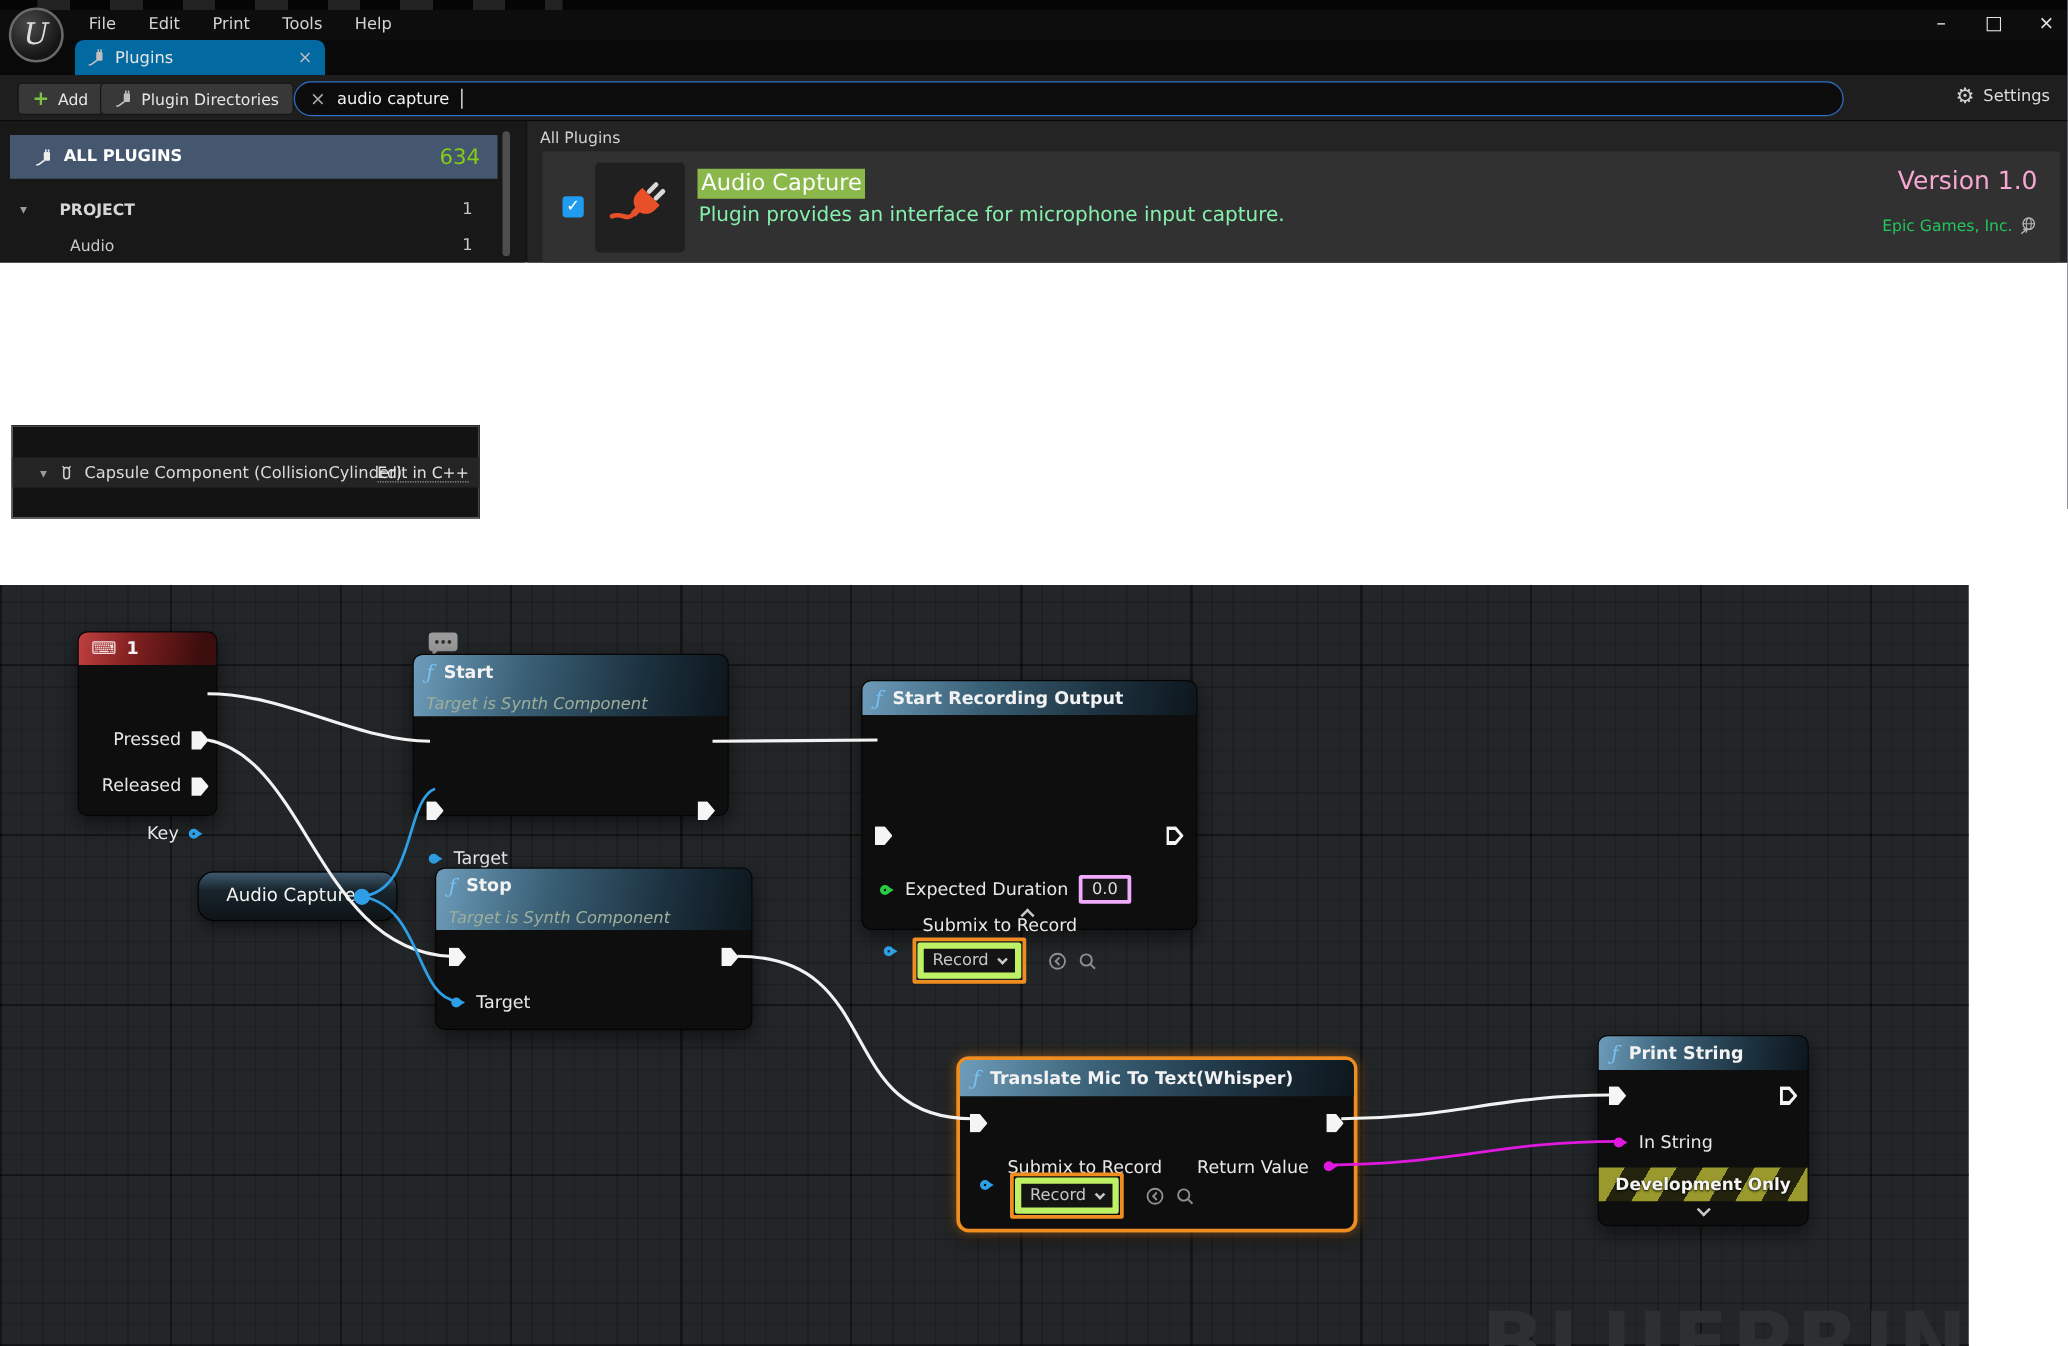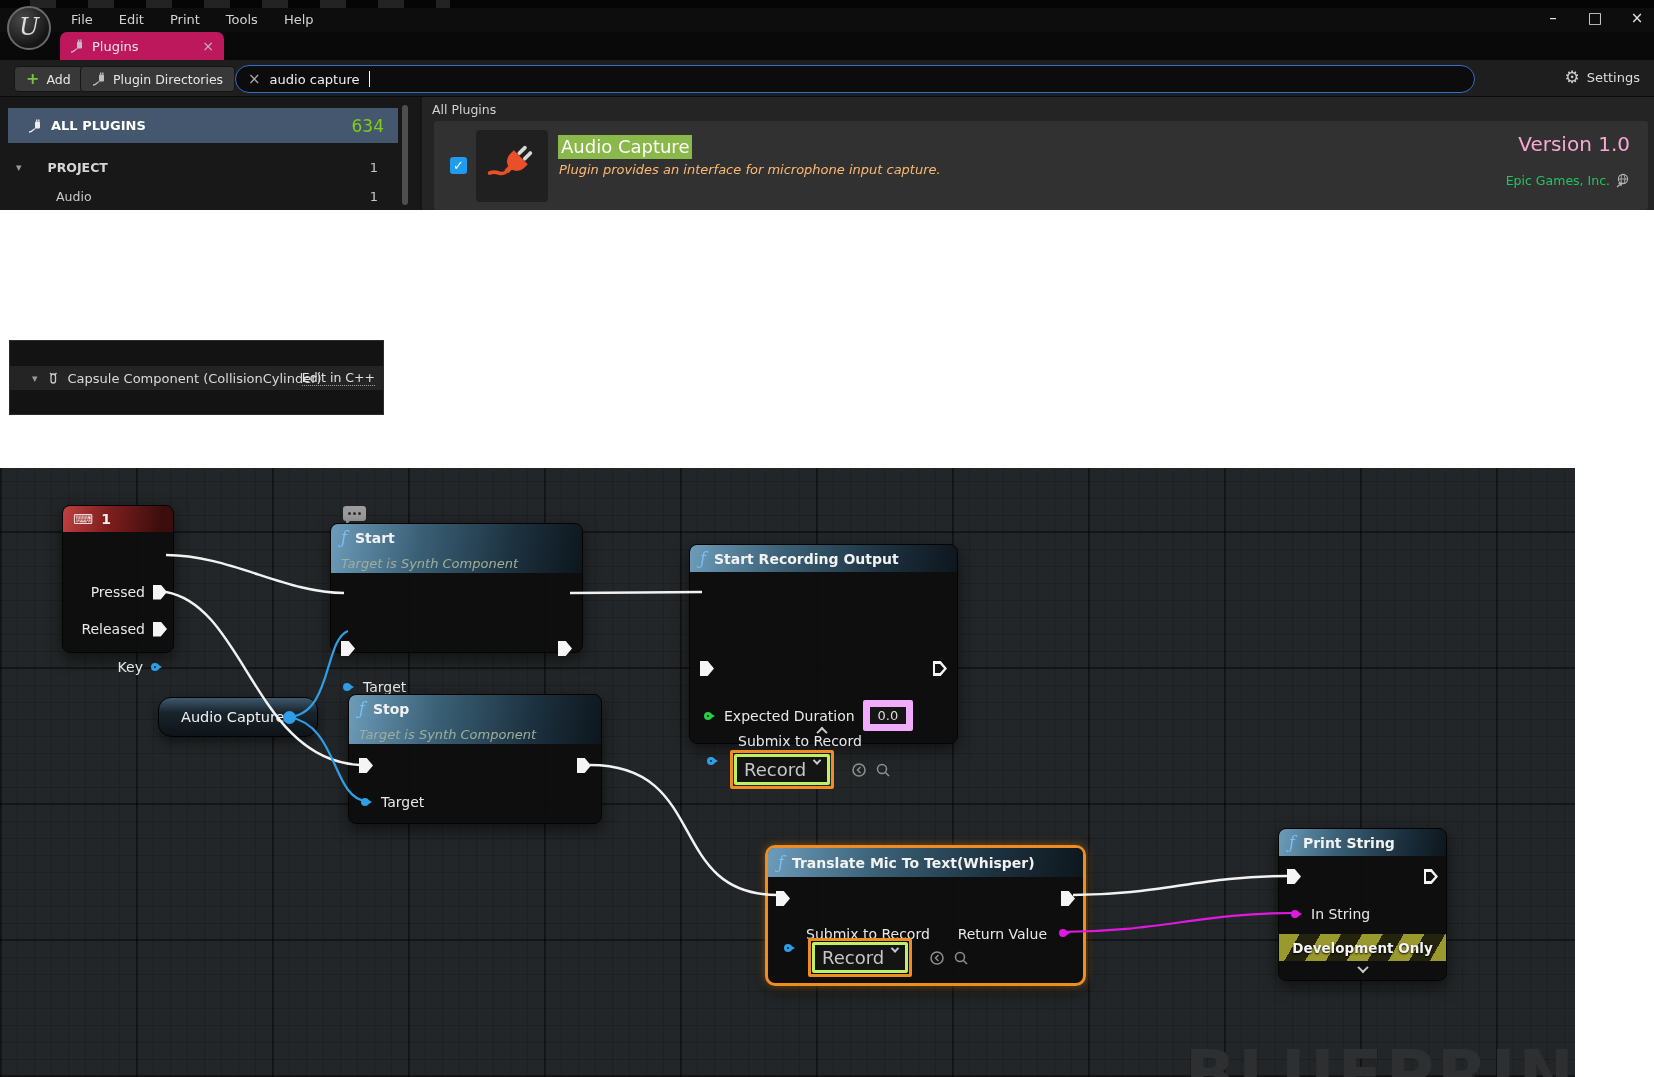--- a/index.html
+++ b/index.html
@@ -20,21 +20,21 @@
   .menu-items { position:absolute; left:71px; top:3px; display:flex; gap:26px; }
   .menu-item { color:#d3d3d3; font-size:13px; line-height:18px; cursor:default; }
   .win-controls { position:absolute; right:8px; top:1px; display:flex; gap:24px; color:#e3e3e3; font-size:15px; }
   .win-controls span { width:18px; text-align:center; }
   .ue-logo { left:7px; top:6px; width:44px; height:44px; border-radius:50%;
     background:radial-gradient(circle at 35% 30%, #4a4a4a, #151515 70%);
     border:2px solid #6a6a6a; display:flex; align-items:center; justify-content:center; z-index:5; }
   .ue-logo span { color:#dcdcdc; font-family:"DejaVu Serif","Liberation Serif",serif;
     font-size:24px; font-style:italic; transform:translateY(-1px); }
   .tabrow { left:0; top:32px; width:1654px; height:28px; background:#090909; }
-  .tab { position:absolute; left:60px; top:0; width:164px; height:28px; background:#be185d;
+  .tab { position:absolute; left:60px; top:0; width:200px; height:28px; background:#0369a1;
     border-radius:7px 7px 0 0; display:flex; align-items:center; padding:0 10px; gap:8px; }
   .tab-label { color:#e6e6e6; font-size:13px; flex:1; }
   .tab-close { color:#bdbdbd; font-size:14px; }
   .toolbar { left:0; top:60px; width:1654px; height:37px; background:#1e1e1e; border-bottom:1px solid #0a0a0a; }
   .tb-btn { position:absolute; top:6px; height:26px; background:#383838; border:1px solid #151515;
     border-radius:4px; display:flex; align-items:center; gap:7px; padding:0 11px;
     color:#e6e6e6; font-size:12.5px; }
   .plus { color:#7cc344; font-size:16px; font-weight:bold; line-height:1; }
   .searchbox { position:absolute; left:235px; top:5px; width:1240px; height:28px;
     background:#0c0c0c; border:1.5px solid #2d72c8; border-radius:14px;
@@ -63,21 +63,21 @@
   .side-scroll { position:absolute; left:402px; top:8px; width:6px; height:100px; background:#4e4e4e; border-radius:3px; }
   .pw-main { position:absolute; left:422px; top:0; width:1232px; height:113px; background:#242424; }
   .ap-header { position:absolute; left:10px; top:5px; color:#d2d2d2; font-size:12.5px; }
   .plugin-card { position:absolute; left:12px; top:24px; width:1214px; height:89px; background:#313131; border-radius:3px; }
   .chk { position:absolute; left:16px; top:36px; width:17px; height:17px; background:#1f9cf0;
     border-radius:3px; color:#ffffff; font-size:13px; text-align:center; line-height:17px; }
   .plug-tile { position:absolute; left:42px; top:9px; width:72px; height:72px; background:#202020;
     border-radius:4px; display:flex; align-items:center; justify-content:center; }
   .plugin-name { position:absolute; left:124px; top:14px; background:#8ab84a; color:#fdfdfd;
     font-size:18px; padding:0 3px; line-height:24px; }
-  .plugin-desc { position:absolute; left:125px; top:41px; color:#fdba74; font-size:13px;font-style:italic; }
+  .plugin-desc { position:absolute; left:125px; top:41px; color:#86efac; font-size:16px; }
   .plugin-version { position:absolute; right:18px; top:11px; color:#f9a8d4; font-size:20px; }
   .plugin-author { position:absolute; right:18px; top:52px; color:#22c55e; font-size:12.5px;
     display:flex; align-items:center; gap:5px; }
 
   
   #components-panel { left:10px; top:341px; width:373px; height:73px; background:#131313; outline:1px solid #2c2c2c; }
   .comp-row { position:absolute; left:0; width:373px; height:24px; display:flex; align-items:center; gap:8px; }
   .comp-row .lbl { color:#dadada; font-size:13px; }
   .crow0 { top:1px; padding-left:8px; background:#181818; }
   .crow1 { top:25px; padding-left:22px; background:#242424; }
@@ -107,25 +107,25 @@
     background:#0f0f0f; clip-path:polygon(0 0,55% 0,100% 50%,55% 100%,0 100%); }
   .dpin { position:relative; width:8px; height:8px; border-radius:50%; }
   .dpin::after { content:""; position:absolute; right:-6px; top:50%; transform:translateY(-50%);
     border-top:3.5px solid transparent; border-bottom:3.5px solid transparent; }
   .dpin.blue { border:3px solid #2e9fe6; } .dpin.blue::after { border-left:5px solid #2e9fe6; }
   .dpin.green { border:3px solid #27ce44; } .dpin.green::after { border-left:5px solid #27ce44; }
   .dpin.magenta { border:3px solid #e019e0; } .dpin.magenta::after { border-left:5px solid #e019e0; }
   .dpin.filled.blue { background:#2e9fe6; } .dpin.filled.magenta { background:#e019e0; }
   .pinlabel { color:#e8e8e8; font-size:14px; }
   .prow { position:absolute; display:flex; align-items:center; gap:8px; }
-  .valuebox { background:#161616; border:7px solid #f0abfc; border-radius:2px; color:#dcdcdc;
+  .valuebox { background:#161616; border:3px solid #f0abfc; border-radius:2px; color:#dcdcdc;
     font-size:13px; padding:1px 8px; }
   .orange-wrap { border:3px solid #ef8d21; border-radius:2px; padding:1px; }
-  .dropdown { background:#141414; border:3px solid #bef264; border-radius:2px; color:#c6c6c6;
-    font-size:18px; padding:2px 7px; display:flex; align-items:flex-start; gap:8px; }
+  .dropdown { background:#141414; border:5px solid #bef264; border-radius:2px; color:#c6c6c6;
+    font-size:13px; padding:2px 7px; display:flex; align-items:center; gap:8px; }
   .chev { width:8px; height:8px; border-left:2.5px solid #c9c9c9; border-bottom:2.5px solid #c9c9c9; }
   .chev.down { transform:rotate(-45deg) translate(1px,-1px); }
   .chev.up { transform:rotate(135deg) translate(1px,-1px); }
   .chev.small { width:6px; height:6px; border-width:2px; }
   .pill { position:absolute; left:158px; top:229px; width:160px; height:40px; border-radius:13px;
     background:linear-gradient(180deg,#3d5a6e 0%,#18242c 38%,#0e1317 100%);
     border:1px solid #020202; box-shadow:0 5px 12px rgba(0,0,0,.5);
     display:flex; align-items:center; padding-left:22px; }
   .pill .lbl { color:#f2f2f2; font-size:14.5px; }
   .comment-bubble { position:absolute; left:343px; top:38px; width:23px; height:15px; background:#9b9b9b;

